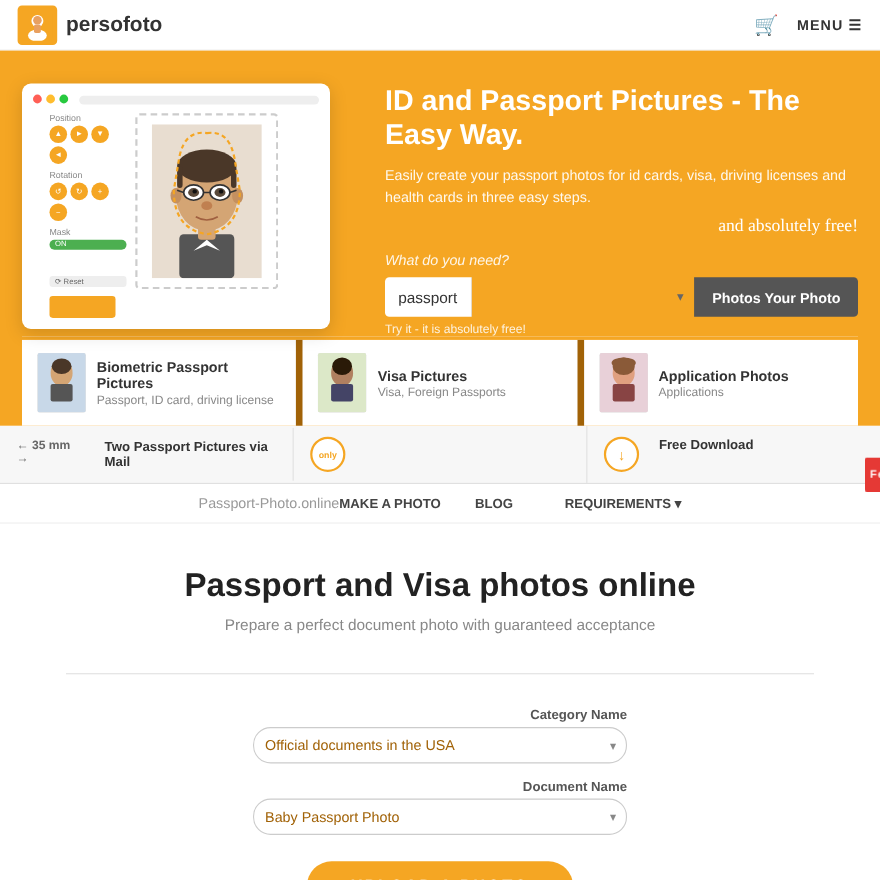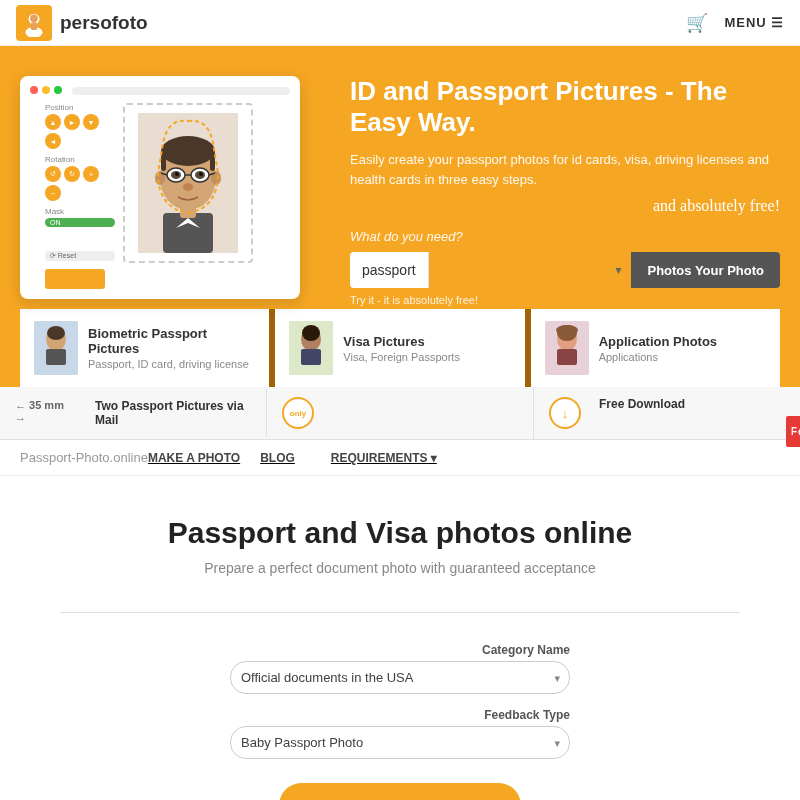--- a/index.html
+++ b/index.html
@@ -120,40 +120,40 @@
       flex-shrink: 0;
     }
     .step-circle.outline {
       background: #fff; border: 2px solid #f5a623; color: #f5a623;
     }
     .step-text { font-size: 12px; color: #555; }
     .step-text strong { display: block; font-size: 12px; color: #333; }
 
     
     .footer-nav {
-      background: #fff; display: flex; align-items: center; justify-content: flex-start;
+      background: #fff; display: flex; align-items: center; justify-content: center;
       padding: 10px 20px; border-bottom: 1px solid #eee;
     }
     .footer-nav-left { font-size: 13px; color: #999; }
-    .footer-nav-right { display: flex; gap: 20px; text-decoration: underline; }
+    .footer-nav-right { display: flex; gap: 31px; }
     .footer-nav-right a { font-size: 12px; font-weight: 700; color: #444; text-decoration: none; cursor: pointer; }
     .footer-nav-right a:last-child { color: #444; padding-left: 16px; }
 
     
     .main-content { padding: 40px 60px 20px; text-align: center; }
     .main-title { font-size: 30px; font-weight: 800; color: #222; margin-bottom: 10px; }
     .main-sub { font-size: 14px; color: #888; margin-bottom: 36px; }
     .divider { height: 1px; background: #e0e0e0; margin: 0 0 30px; }
 
     
     .form-section { max-width: 340px; margin: 0 auto 24px; text-align: left; }
     .form-label { font-size: 12px; color: #555; font-weight: 600; margin-bottom: 4px; display: block; text-align: right; }
     .form-select {
       width: 100%; padding: 8px 28px 8px 10px; font-size: 13px; border: 1px solid #ccc;
-      border-radius: 16px; color: #404040; appearance: none; background: #fff; cursor: pointer;
+      border-radius: 16px; color: #a16207; appearance: none; background: #fff; cursor: pointer;
       position: relative;
     }
     .form-select-wrap { position: relative; margin-bottom: 14px; }
     .form-select-wrap::after {
       content: '▾'; position: absolute; right: 10px; top: 50%; transform: translateY(-50%);
       color: #888; pointer-events: none; font-size: 11px;
     }
     .upload-btn {
       display: block; margin: 0 auto; background: #f5a623; color: #fff;
       border: none; border-radius: 30px; padding: 14px 40px;
@@ -372,21 +372,21 @@
   <div class="divider"></div>
 
   <div class="form-section">
     <label class="form-label">Category Name</label>
     <div class="form-select-wrap">
       <select class="form-select">
         <option>Official documents in the USA</option>
         <option>European documents</option>
       </select>
     </div>
-    <label class="form-label">Feedback Type</label>
+    <label class="form-label">Document Name</label>
     <div class="form-select-wrap">
       <select class="form-select">
         <option>Baby Passport Photo</option>
         <option>US Passport Photo</option>
       </select>
     </div>
   </div>
   <button class="upload-btn">UPLOAD A PHOTO</button>
 </div>
 

